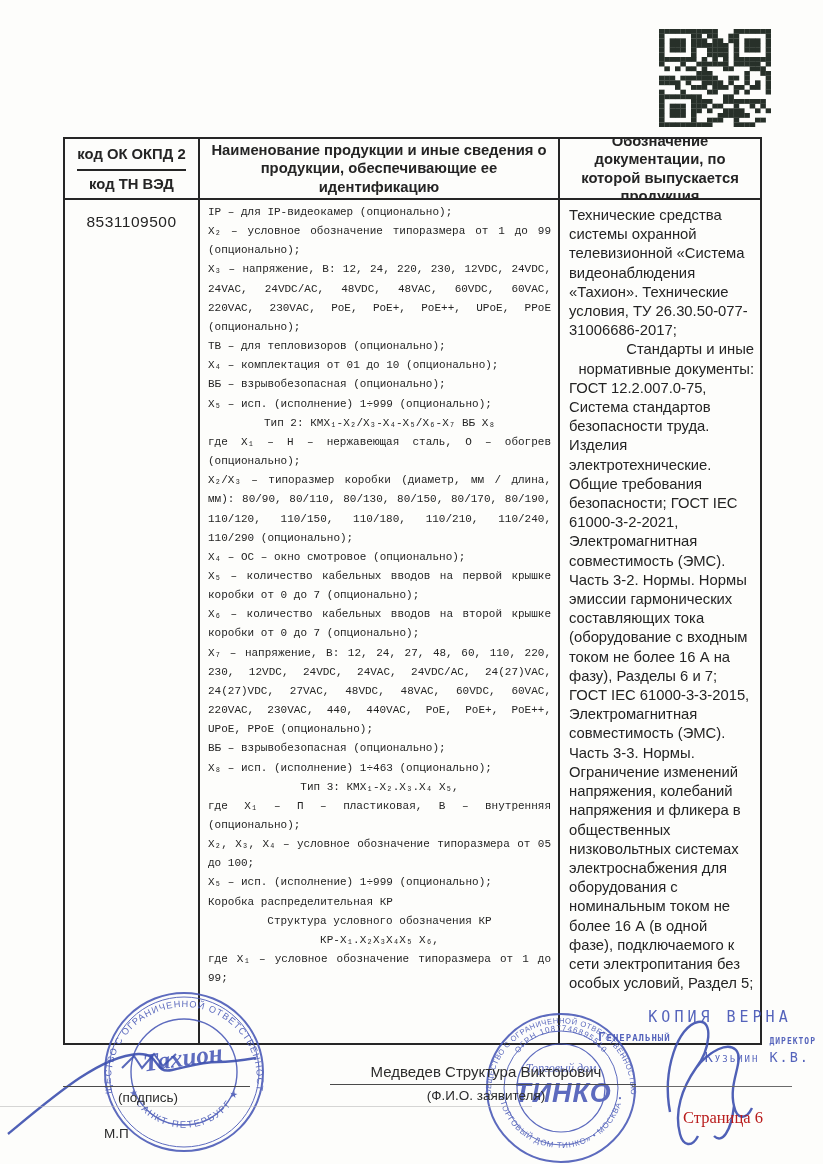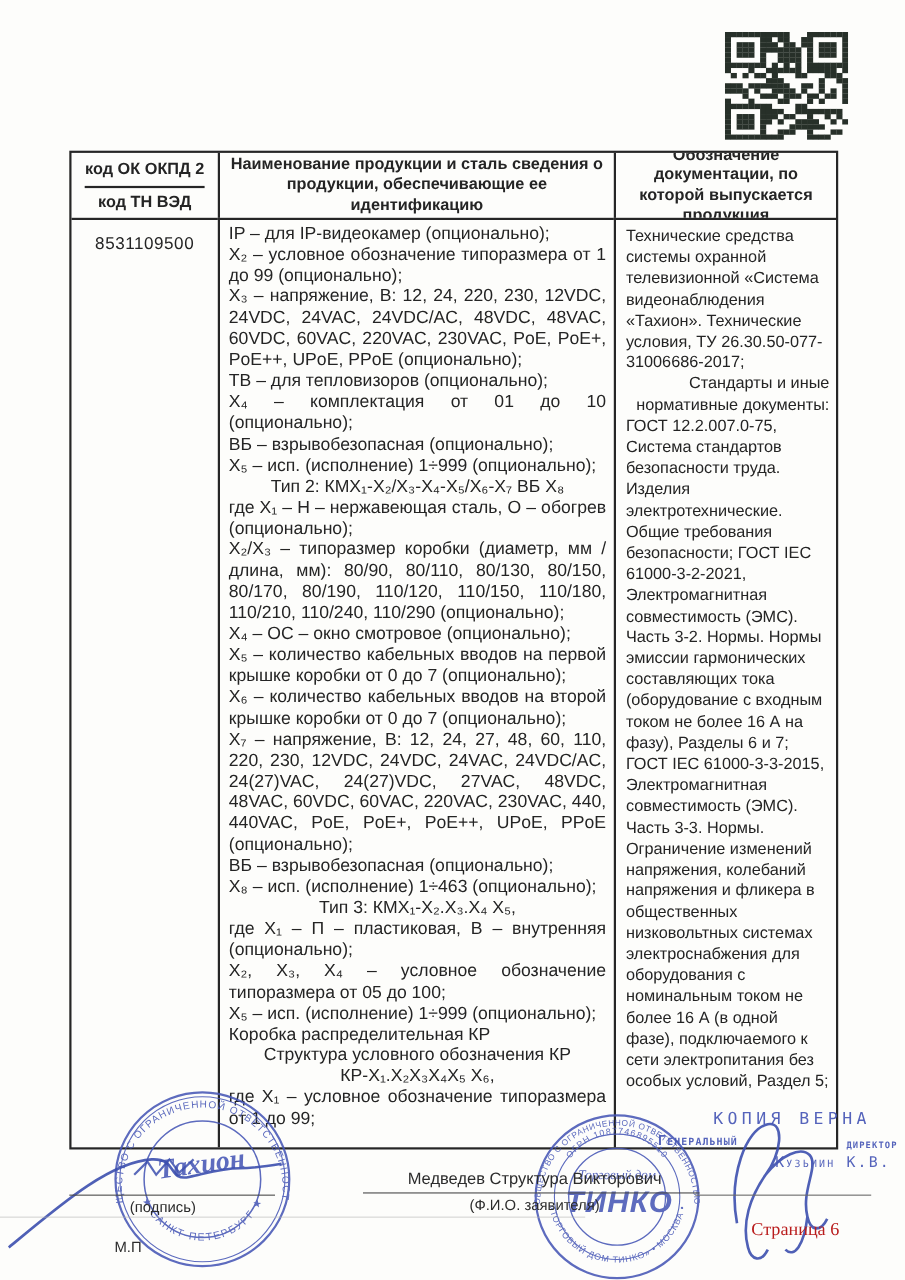--- a/index.html
+++ b/index.html
@@ -18,21 +18,21 @@
   }
   .cell{box-sizing:border-box;overflow:hidden;}
   .hdr{font-weight:bold;font-size:14.8px;line-height:18.2px;text-align:center;
        display:flex;flex-direction:column;justify-content:center;padding:1px 4px;}
   .b-left{border-left:2px solid #262626;}
   .b-top{border-top:2px solid #262626;}
   .h1-split{display:grid;grid-template-rows:1fr 1fr;padding:0;}
   .h1-split .sub{display:flex;align-items:center;justify-content:center;}
   .h1-split .sub + .sub{border-top:2px solid #262626;}
   .code-cell{font-size:15.5px;padding-top:13px;text-align:center;letter-spacing:.5px;}
-  .prod-cell{padding:3px 7px 0 8px;font-size:16px;line-height:19.15px;}
+  .prod-cell{padding:3px 7px 0 8px;font-size:11px;line-height:19.15px;font-family:Liberation Mono, monospace;}
   .pline{text-align:justify;}
   .pline.center{text-align:center;}
   .docs-cell{padding:6px 6px 0 9px;font-size:14.8px;line-height:19.2px;}
   .dpar{text-align:left;}
   .dpar.bold{font-weight:normal;text-align:right;}
   
   .sig-line{position:absolute;border-top:1.6px solid #4a4a4a;}
   .faint-line{position:absolute;border-top:1px solid #b5b5b5;opacity:.55;}
   .cap{position:absolute;font-size:13.5px;color:#2c2c2c;}
   .applicant{position:absolute;font-size:15px;color:#2c2c2c;}
@@ -310,21 +310,21 @@
       <rect x="15" y="20" width="1.04" height="1.04" fill="#273029"></rect>
       <rect x="16" y="20" width="1.04" height="1.04" fill="#273029"></rect>
       <rect x="17" y="20" width="1.04" height="1.04" fill="#273029"></rect>
     </svg>
 
   <div class="doc-table">
     <div class="cell hdr h1-split">
       <div class="sub">код ОК ОКПД 2</div>
       <div class="sub">код ТН ВЭД</div>
     </div>
-    <div class="cell hdr b-left">Наименование продукции и сталь сведения о продукции, обеспечивающие ее идентификацию</div>
+    <div class="cell hdr b-left">Наименование продукции и иные сведения о продукции, обеспечивающие ее идентификацию</div>
     <div class="cell hdr b-left">Обозначение документации, по которой выпускается продукция</div>
 
     <div class="cell b-top code-cell">8531109500</div>
     <div class="cell b-top b-left prod-cell">
         <div class="pline">IP – для IP-видеокамер (опционально);</div>
         <div class="pline">Х₂ – условное обозначение типоразмера от 1 до 99 (опционально);</div>
         <div class="pline">Х₃ – напряжение, В: 12, 24, 220, 230, 12VDC, 24VDC, 24VAC, 24VDC/AC, 48VDC, 48VAC, 60VDC, 60VAC, 220VAC, 230VAC, PoE, PoE+, PoE++, UPoE, PPoE (опционально);</div>
         <div class="pline">ТВ – для тепловизоров (опционально);</div>
         <div class="pline">Х₄ – комплектация от 01 до 10 (опционально);</div>
         <div class="pline">ВБ – взрывобезопасная (опционально);</div>

